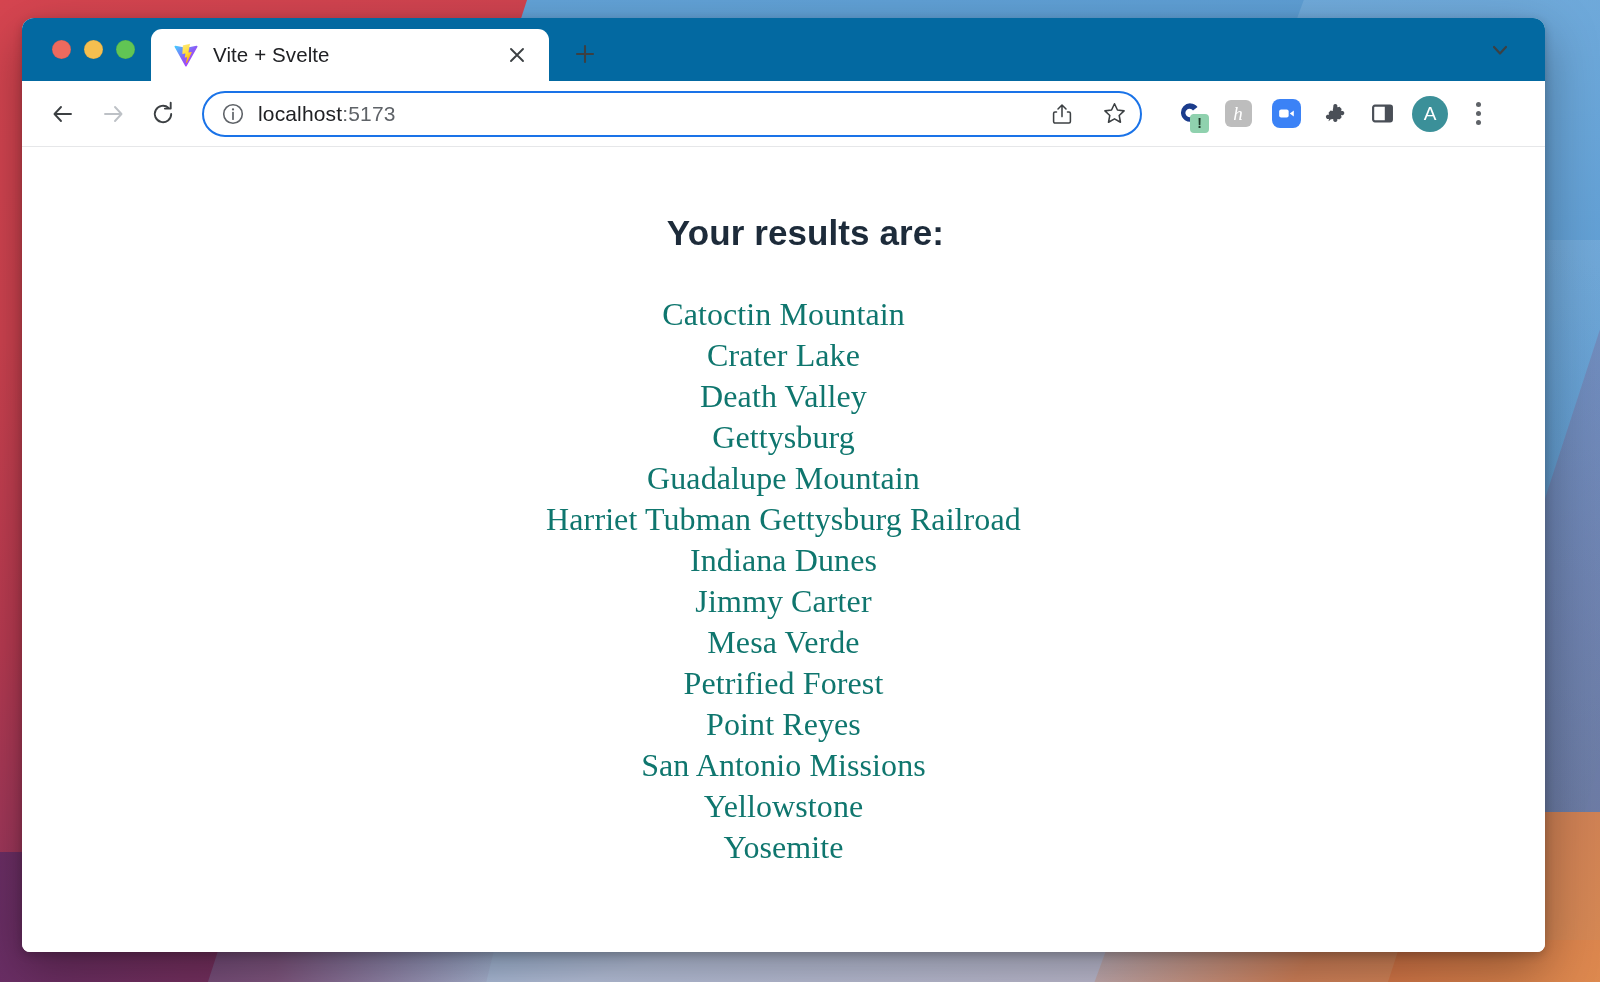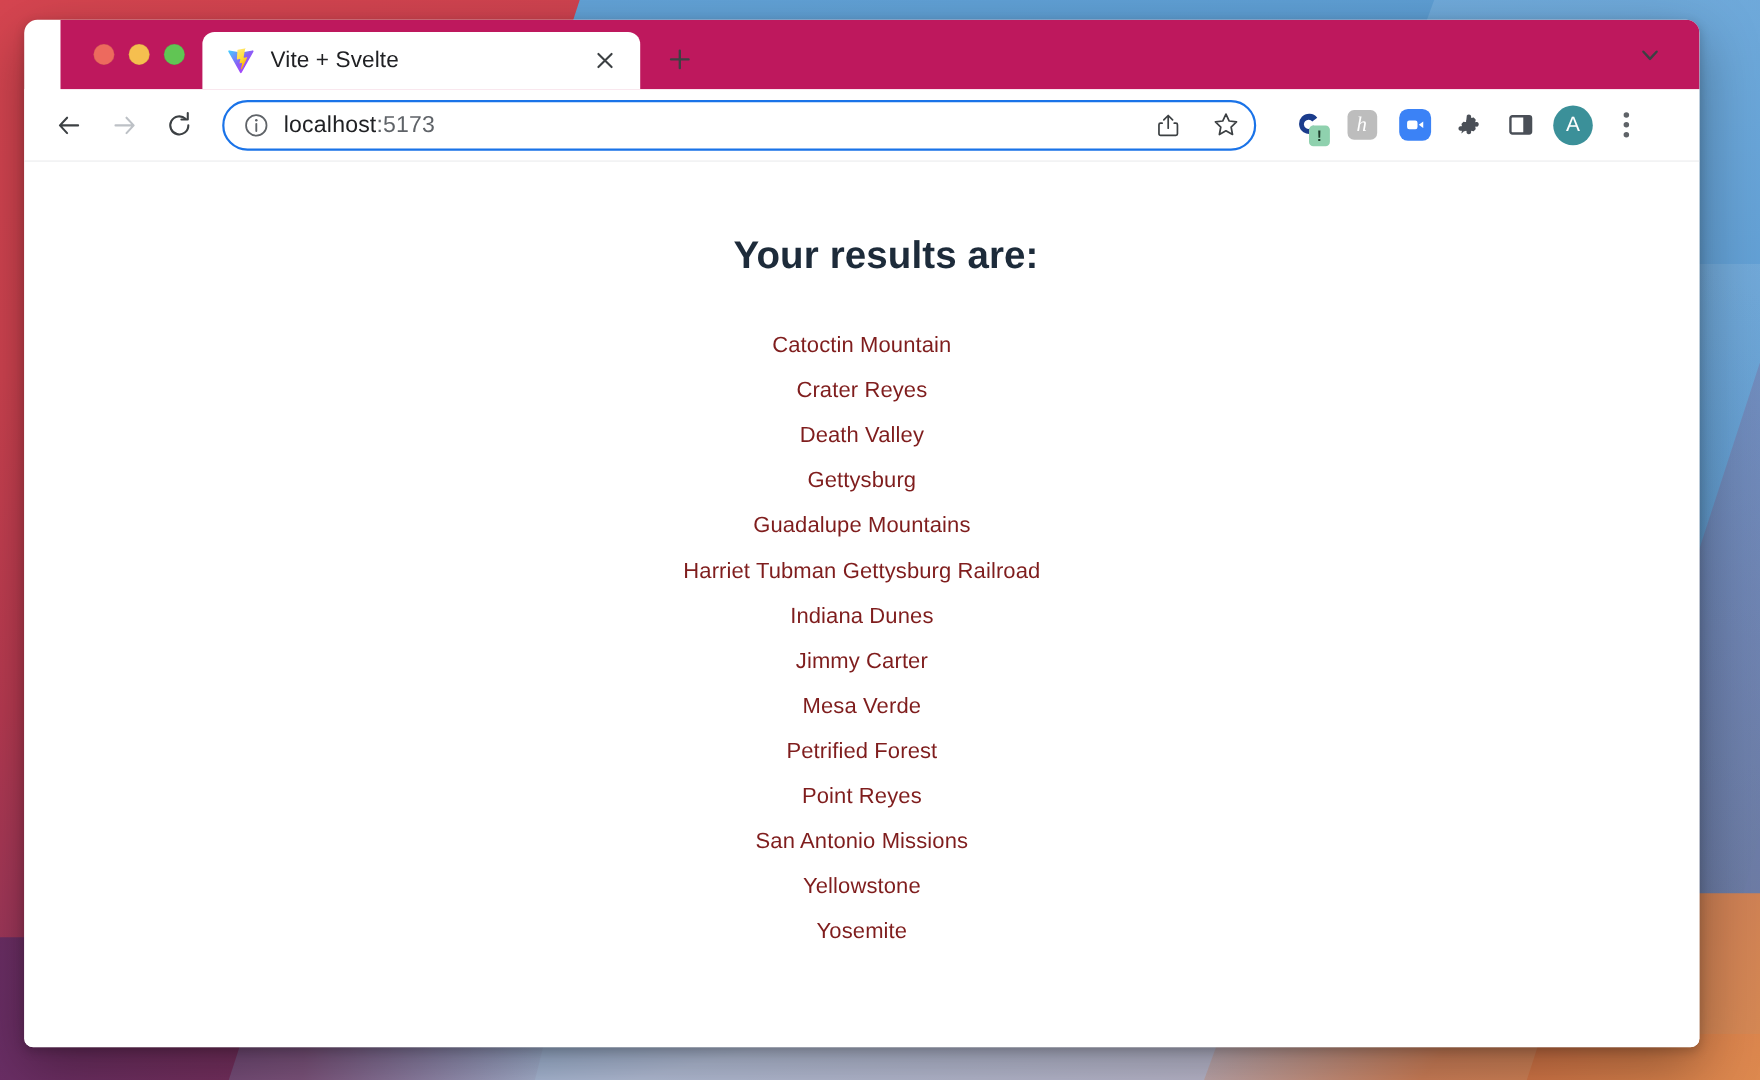--- a/index.html
+++ b/index.html
@@ -57,25 +57,24 @@
     background: #ffffff;
     box-shadow: 0 18px 52px rgba(0,0,0,.34), 0 3px 10px rgba(0,0,0,.20);
     overflow: hidden;
     display: flex; flex-direction: column;
   }
 
   
   .tabstrip {
     position: relative;
     height: 63px;
-    background: #be185d;
+    background: #0369a1;
     display: flex; align-items: flex-end;
     padding-left: 14px;
     flex: 0 0 auto;
-    margin-left: 33px;
   }
   .traffic {
     display: flex; align-items: center; gap: 13px;
     height: 63px; padding: 0 16px 0 16px;
   }
   .light { width: 19px; height: 19px; border-radius: 50%; }
   .light.red { background: #ed6a5e; box-shadow: inset 0 0 0 .5px rgba(0,0,0,.10); }
   .light.yellow { background: #f5bf4f; box-shadow: inset 0 0 0 .5px rgba(0,0,0,.10); }
   .light.green { background: #61c554; box-shadow: inset 0 0 0 .5px rgba(0,0,0,.10); }
 
@@ -205,25 +204,26 @@
   .page-title {
     font-size: 35px;
     font-weight: bold;
     color: #1d2b3a;
     letter-spacing: .1px;
     margin-bottom: 41px;
     padding-left: 44px;
   }
   .results-list { list-style: none; }
   .result-item {
-    font-size: 20px;
-    color: #7f1d1d;
+    font-size: 32px;
+    color: #0f766e;
     line-height: 41px;
     letter-spacing: .1px;
     white-space: nowrap;
+    font-family: Liberation Serif, serif;
   }
 </style>
 </head>
 <body>
 
 <div id="desktop">
   <div class="wall-base"></div>
   <div class="wall-blue"></div>
   <div class="wall-blue2"></div>
   <div class="wall-shadeA"></div>
@@ -369,24 +369,24 @@
           </span>
       </div>
     </div>
   </div>
 
   <div class="viewport">
     <div class="page">
       <h1 class="page-title">Your results are:</h1>
       <ul class="results-list">
           <li class="result-item">Catoctin Mountain</li>
-          <li class="result-item">Crater Reyes</li>
+          <li class="result-item">Crater Lake</li>
           <li class="result-item">Death Valley</li>
           <li class="result-item">Gettysburg</li>
-          <li class="result-item">Guadalupe Mountains</li>
+          <li class="result-item">Guadalupe Mountain</li>
           <li class="result-item">Harriet Tubman Gettysburg Railroad</li>
           <li class="result-item">Indiana Dunes</li>
           <li class="result-item">Jimmy Carter</li>
           <li class="result-item">Mesa Verde</li>
           <li class="result-item">Petrified Forest</li>
           <li class="result-item">Point Reyes</li>
           <li class="result-item">San Antonio Missions</li>
           <li class="result-item">Yellowstone</li>
           <li class="result-item">Yosemite</li>
         </ul>

